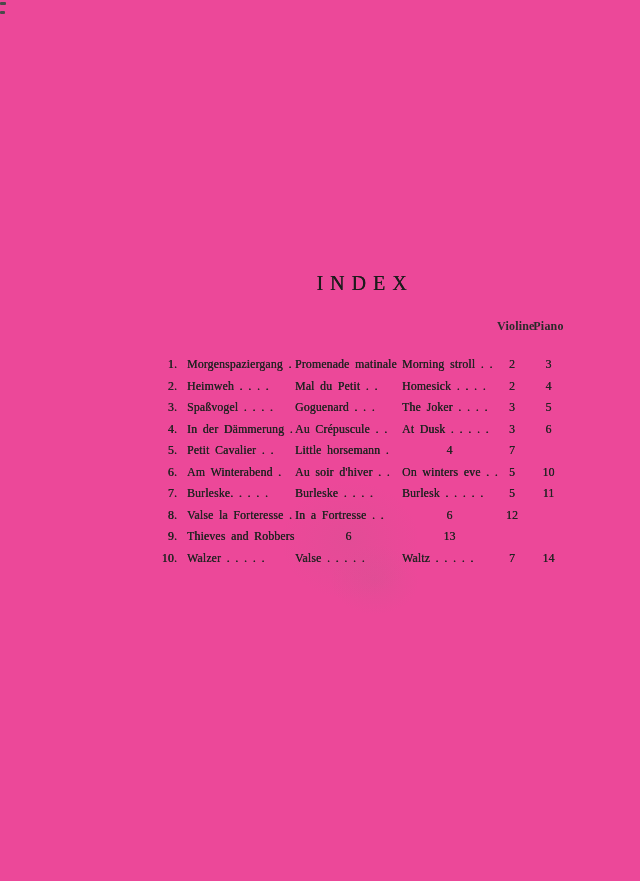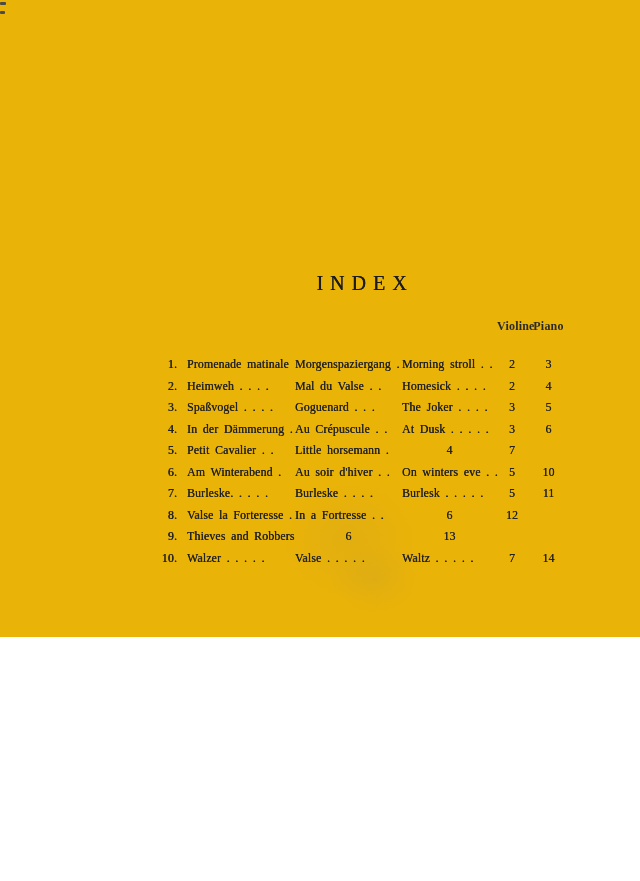--- a/index.html
+++ b/index.html
@@ -1,20 +1,20 @@
 <!DOCTYPE html>
 <html><head>
 <meta charset="utf-8">
 <style>
   html, body { margin: 0; padding: 0; background: #ffffff; }
   .page {
     position: relative;
     width: 640px;
-    height: 637px;
-    background: #eab308;
+    height: 881px;
+    background: #ec4899;
     overflow: hidden;
     font-family: "Liberation Serif", "DejaVu Serif", serif;
     color: #222222;
   }
   
   .artifact {
     position: absolute;
     background: #4a4a4a;
     border-radius: 1px;
   }
@@ -97,30 +97,30 @@
       <div class="cell"></div>
       <div class="cell"></div>
       <div class="cell"></div>
       <div class="cell c-v">Violine</div>
       <div class="cell c-p">Piano</div>
     </div>
 
     <div>
         <div class="grid-row row">
     <div class="cell c-num">1.</div>
+    <div class="cell c-de">Morgenspaziergang .</div>
     <div class="cell c-fr">Promenade matinale</div>
-    <div class="cell c-de">Morgenspaziergang .</div>
     <div class="cell c-en">Morning stroll . .</div>
     <div class="cell c-v">2</div>
     <div class="cell c-p">3</div>
   </div>
         <div class="grid-row row">
     <div class="cell c-num">2.</div>
     <div class="cell c-de">Heimweh . . . .</div>
-    <div class="cell c-fr">Mal du Valse . .</div>
+    <div class="cell c-fr">Mal du Petit . .</div>
     <div class="cell c-en">Homesick . . . .</div>
     <div class="cell c-v">2</div>
     <div class="cell c-p">4</div>
   </div>
         <div class="grid-row row">
     <div class="cell c-num">3.</div>
     <div class="cell c-de">Spaßvogel . . . .</div>
     <div class="cell c-fr">Goguenard . . .</div>
     <div class="cell c-en">The Joker . . . .</div>
     <div class="cell c-v">3</div>

